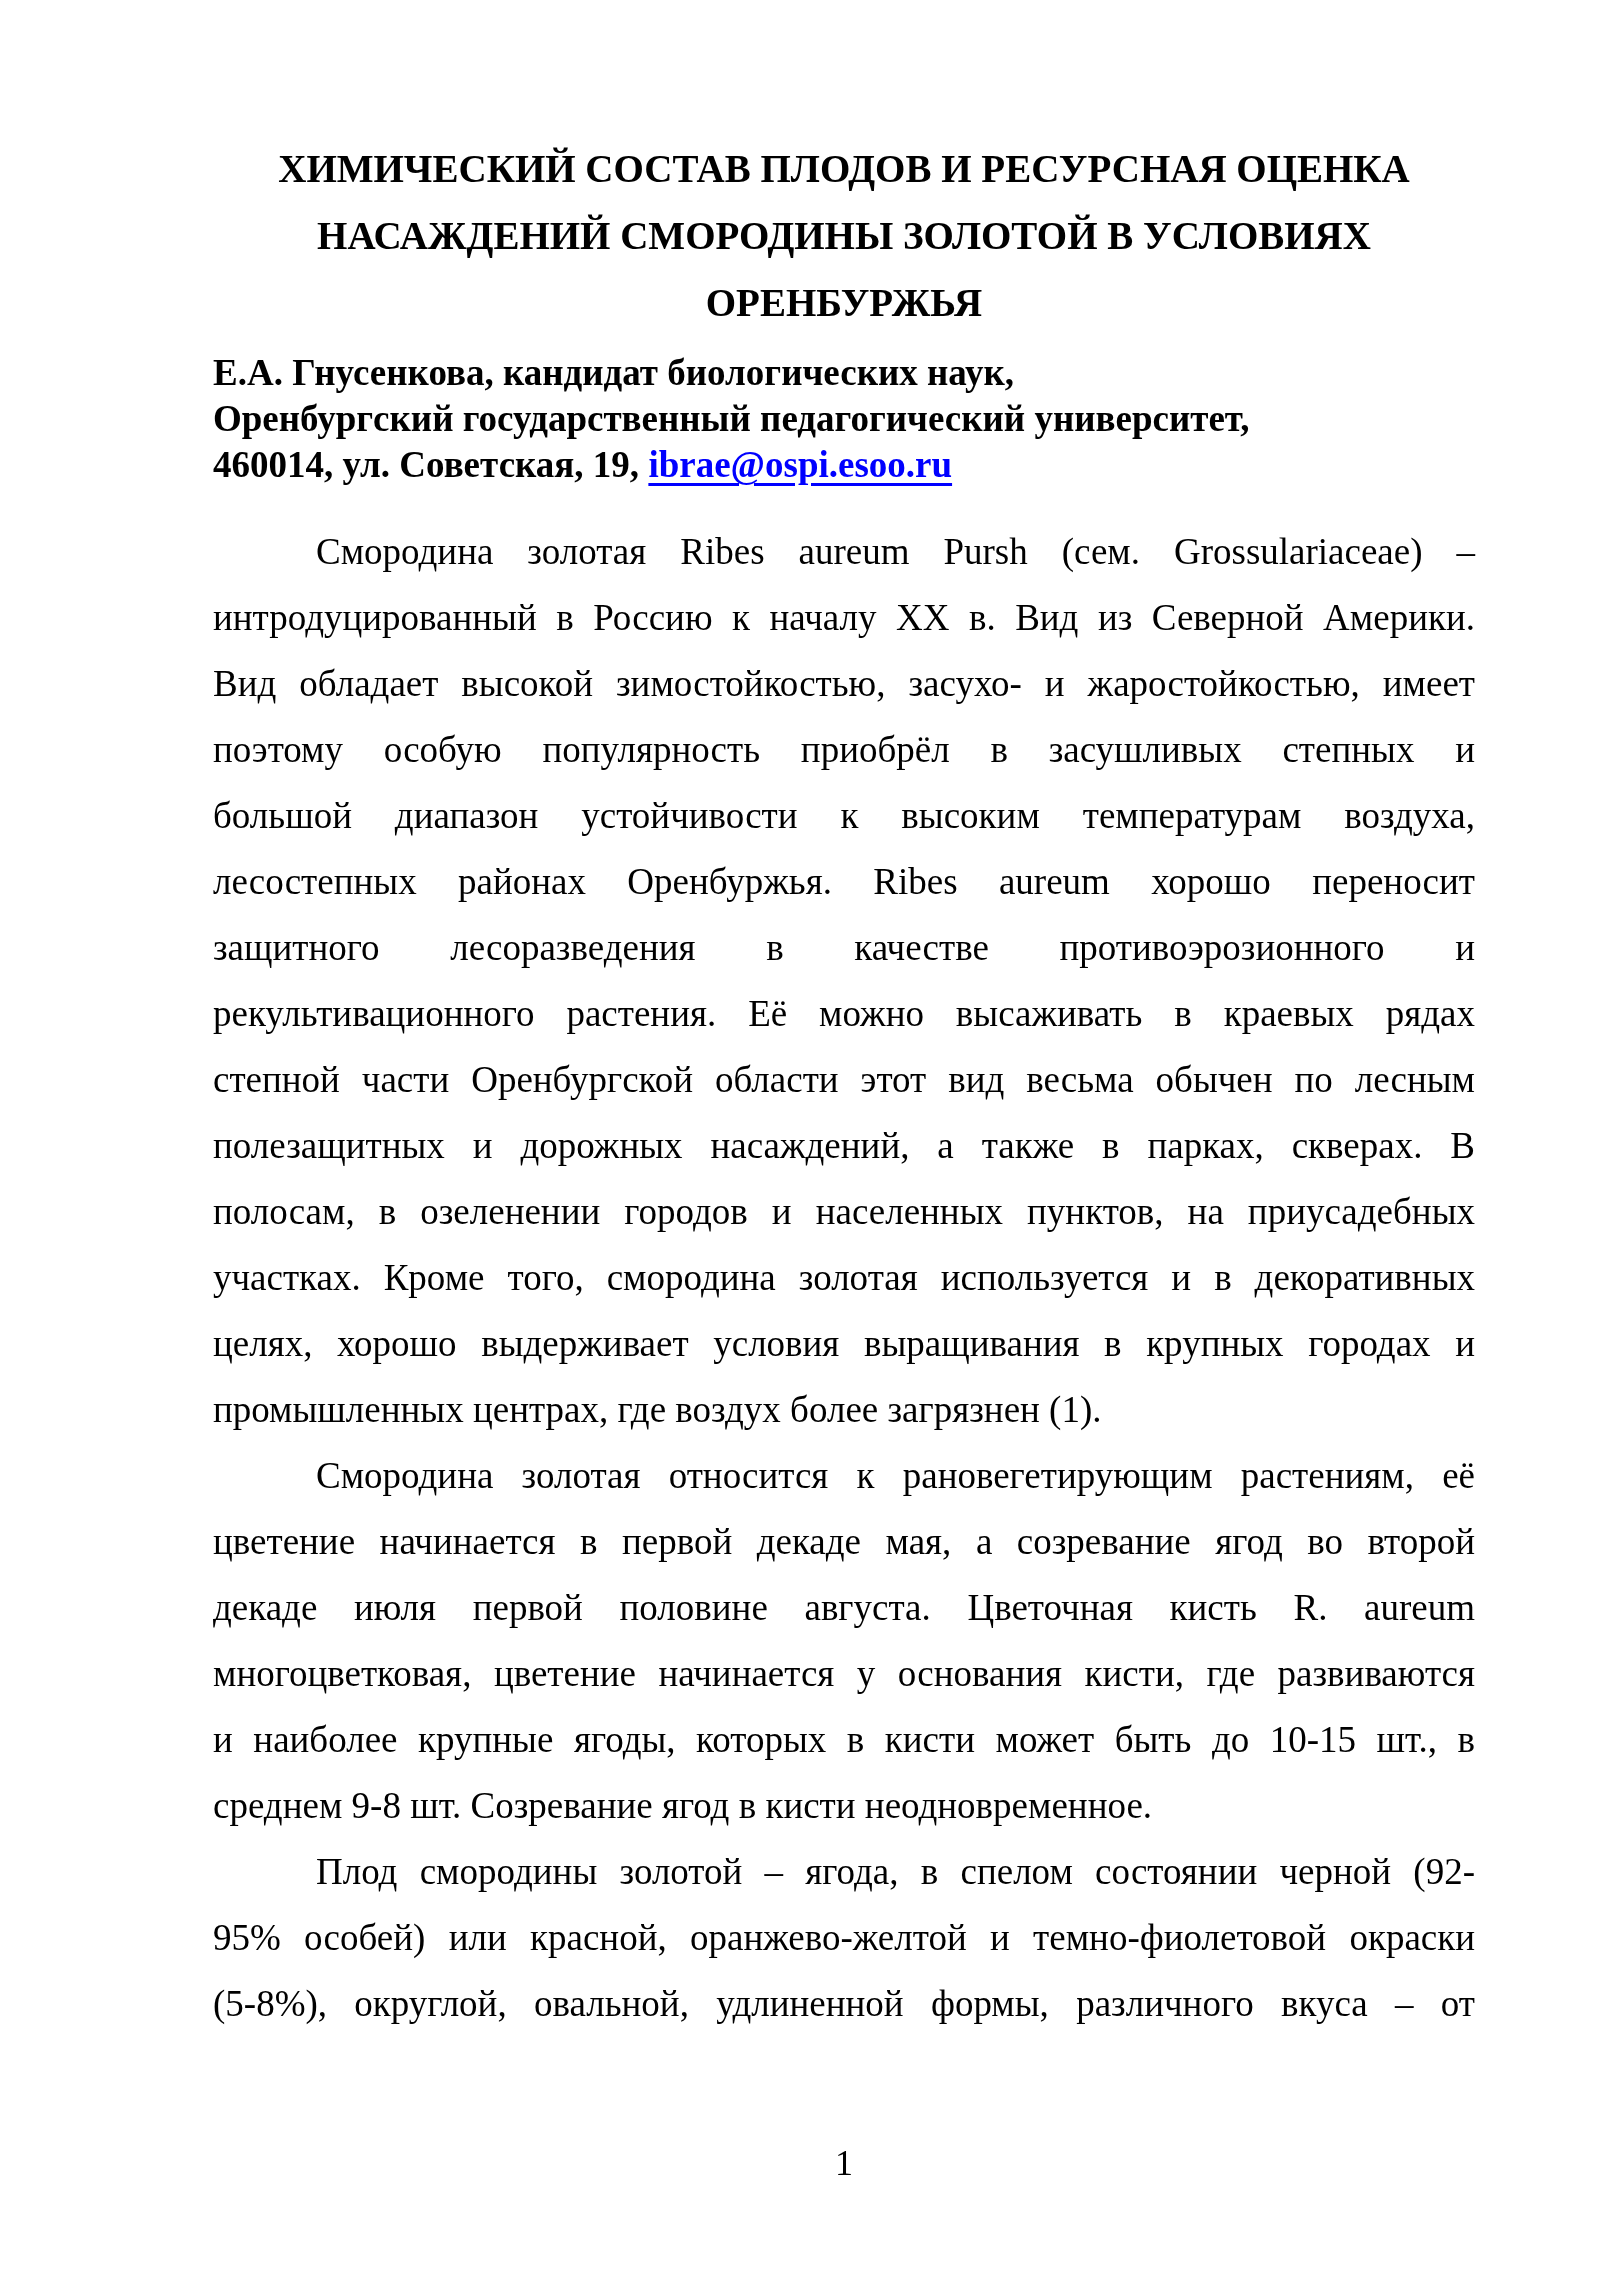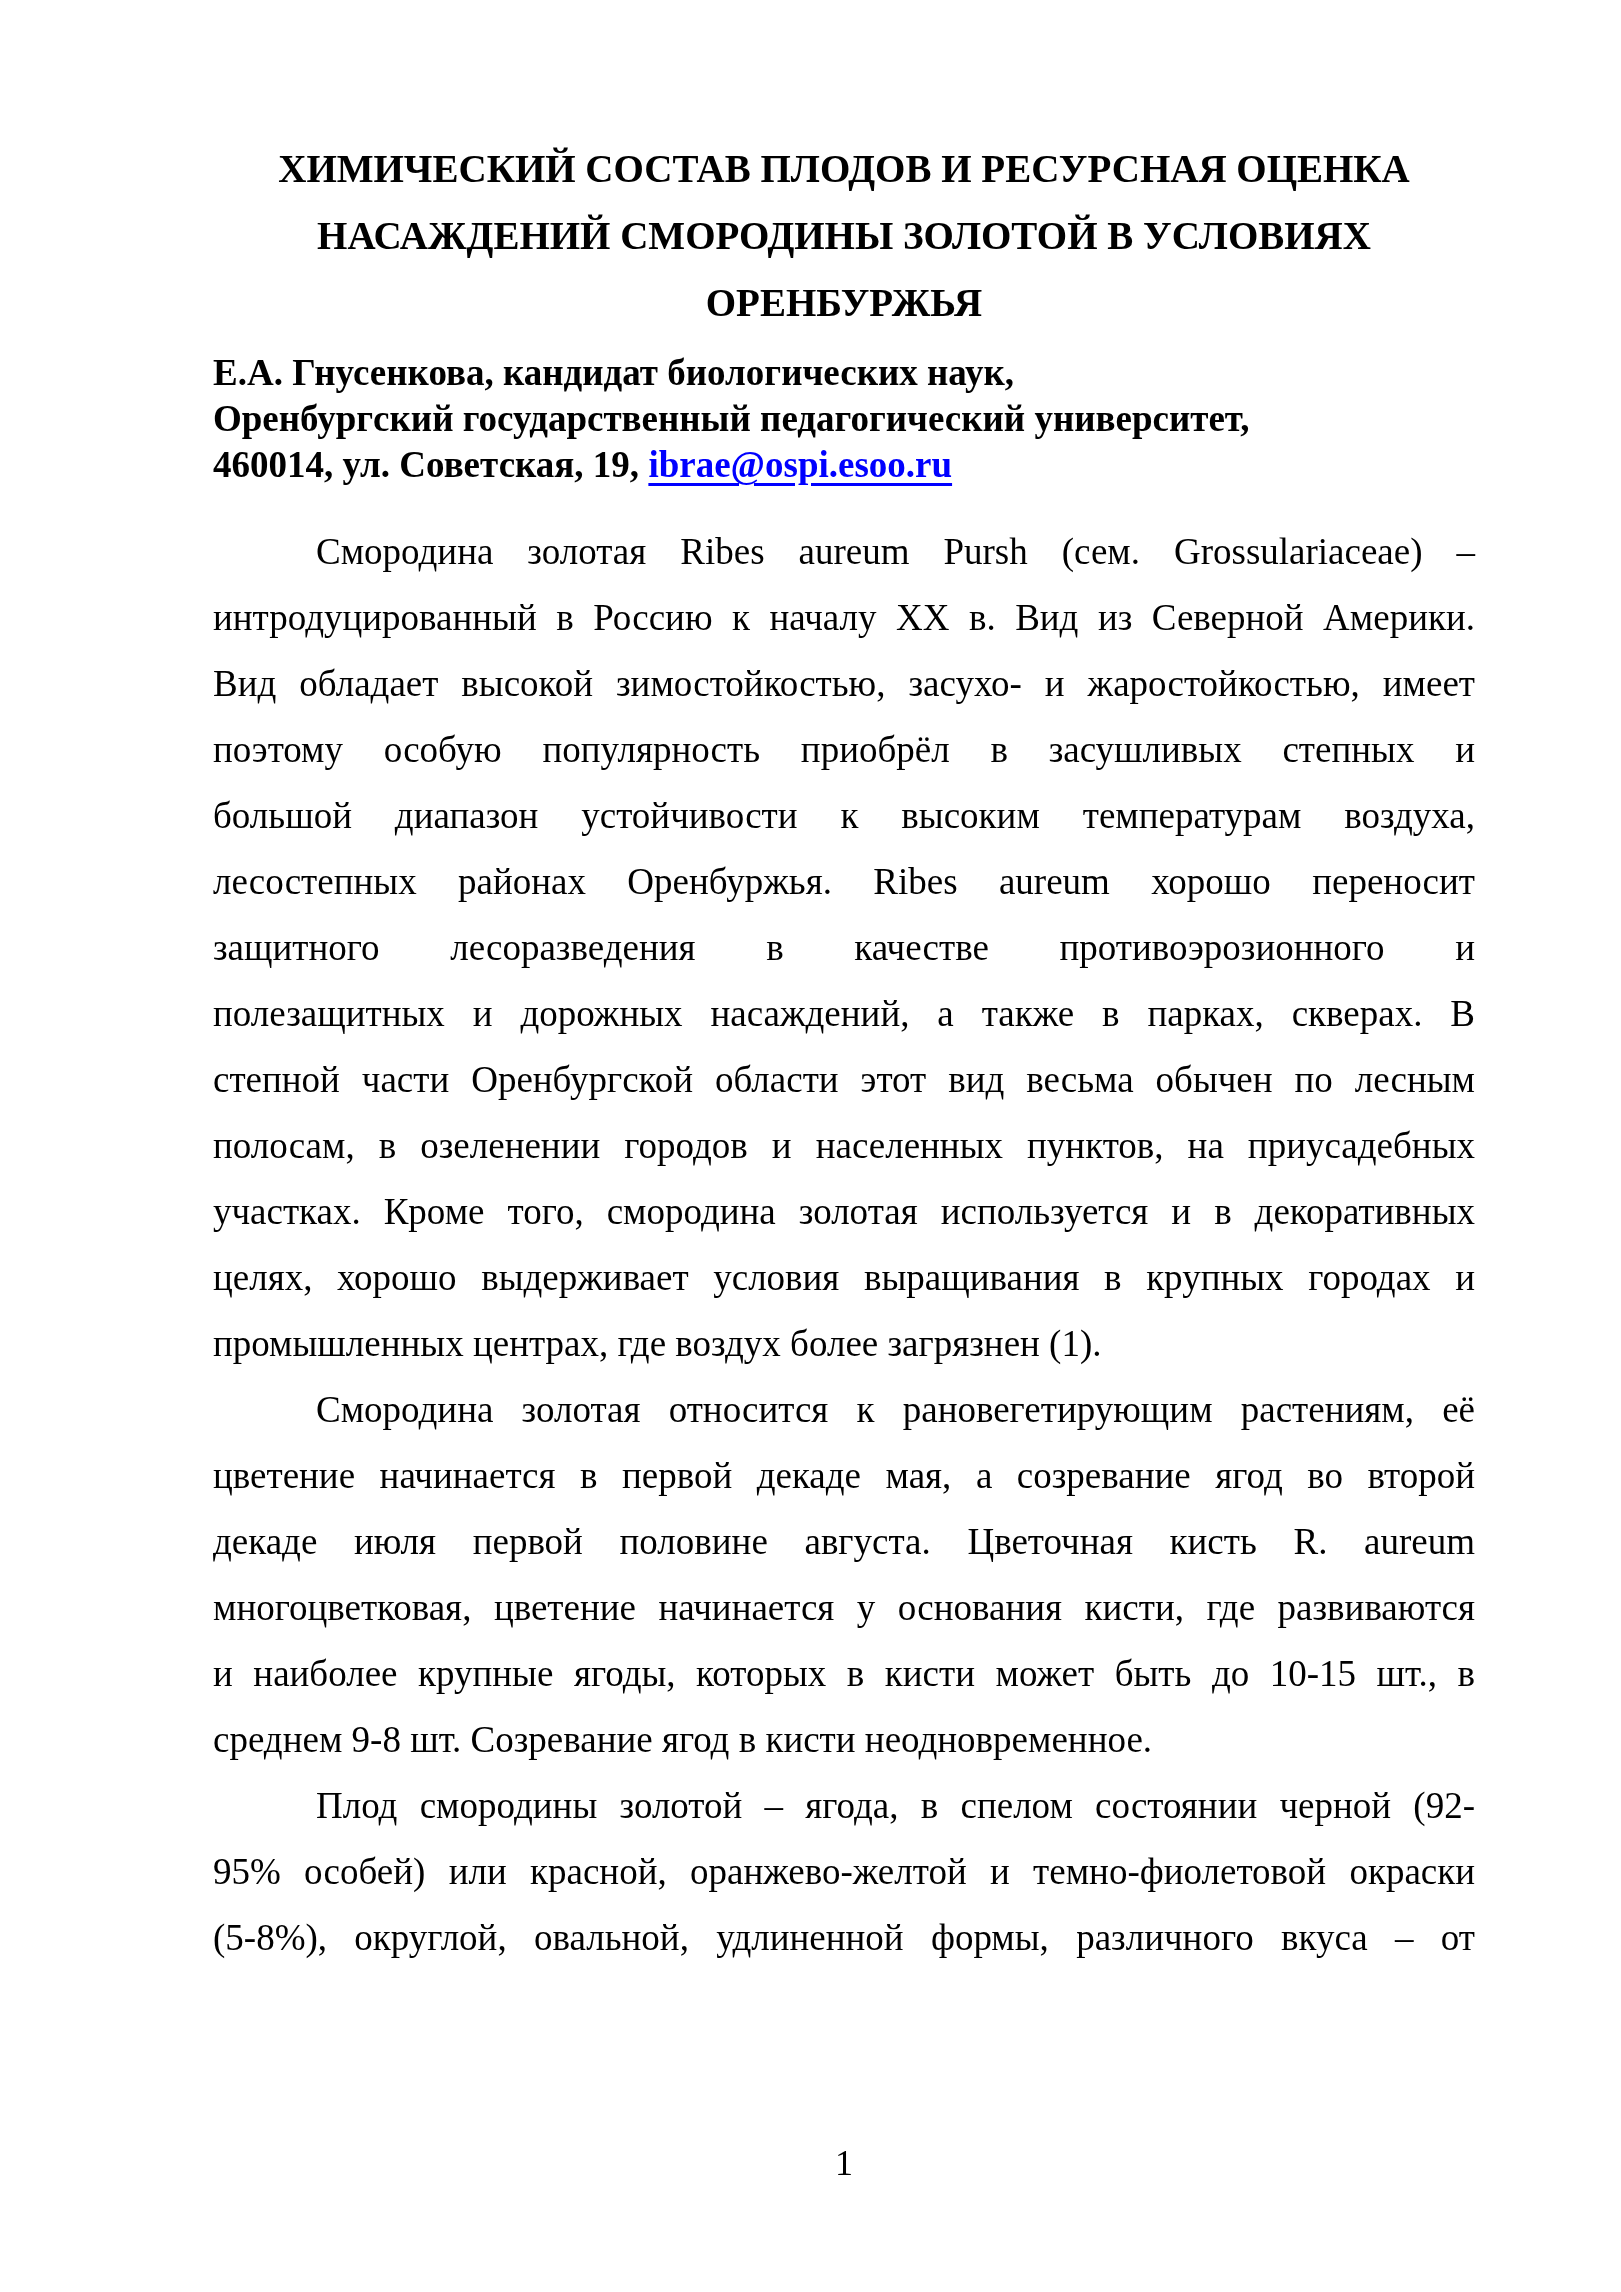--- a/index.html
+++ b/index.html
@@ -95,22 +95,23 @@
 
   <section class="body-block">
 
     <div class="line first">Смородина золотая Ribes aureum Pursh (сем. Grossulariaceae) –</div>
     <div class="line">интродуцированный в Россию к началу XX в. Вид из Северной Америки.</div>
     <div class="line">Вид обладает высокой зимостойкостью, засухо- и жаростойкостью, имеет</div>
     <div class="line">поэтому особую популярность приобрёл в засушливых степных и</div>
     <div class="line">большой диапазон устойчивости к высоким температурам воздуха,</div>
     <div class="line">лесостепных районах Оренбуржья. Ribes aureum хорошо переносит</div>
     <div class="line">защитного лесоразведения в качестве противоэрозионного и</div>
+    <div class="line">рекультивационного растения. Её можно высаживать в краевых рядах</div>
+    <div class="line">степной части Оренбургской области этот вид весьма обычен по лесным</div>
     <div class="line">полезащитных и дорожных насаждений, а также в парках, скверах. В</div>
-    <div class="line">степной части Оренбургской области этот вид весьма обычен по лесным</div>
     <div class="line">полосам, в озеленении городов и населенных пунктов, на приусадебных</div>
     <div class="line">участках. Кроме того, смородина золотая используется и в декоративных</div>
     <div class="line">целях, хорошо выдерживает условия выращивания в крупных городах и</div>
     <div class="line end">промышленных центрах, где воздух более загрязнен (1).</div>
 
     <div class="line first">Смородина золотая относится к рановегетирующим растениям, её</div>
     <div class="line">цветение начинается в первой декаде мая, а созревание ягод во второй</div>
     <div class="line">декаде июля первой половине августа. Цветочная кисть R. aureum</div>
     <div class="line">многоцветковая, цветение начинается у основания кисти, где развиваются</div>
     <div class="line">и наиболее крупные ягоды, которых в кисти может быть до 10-15 шт., в</div>

